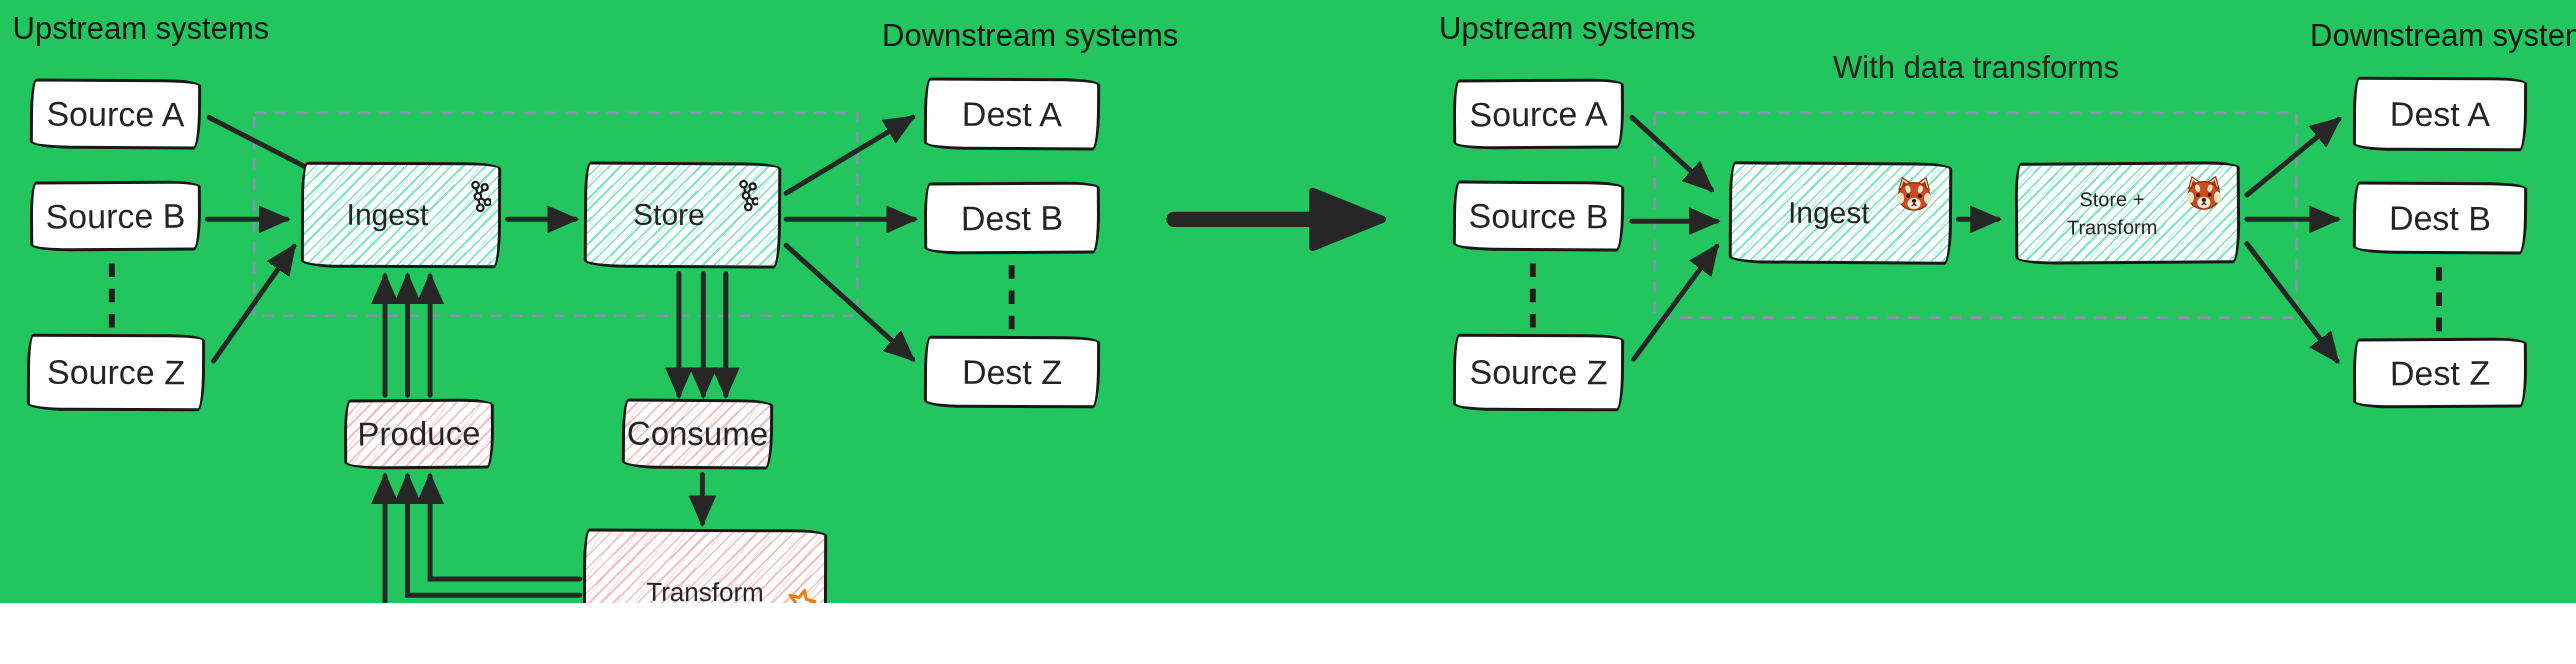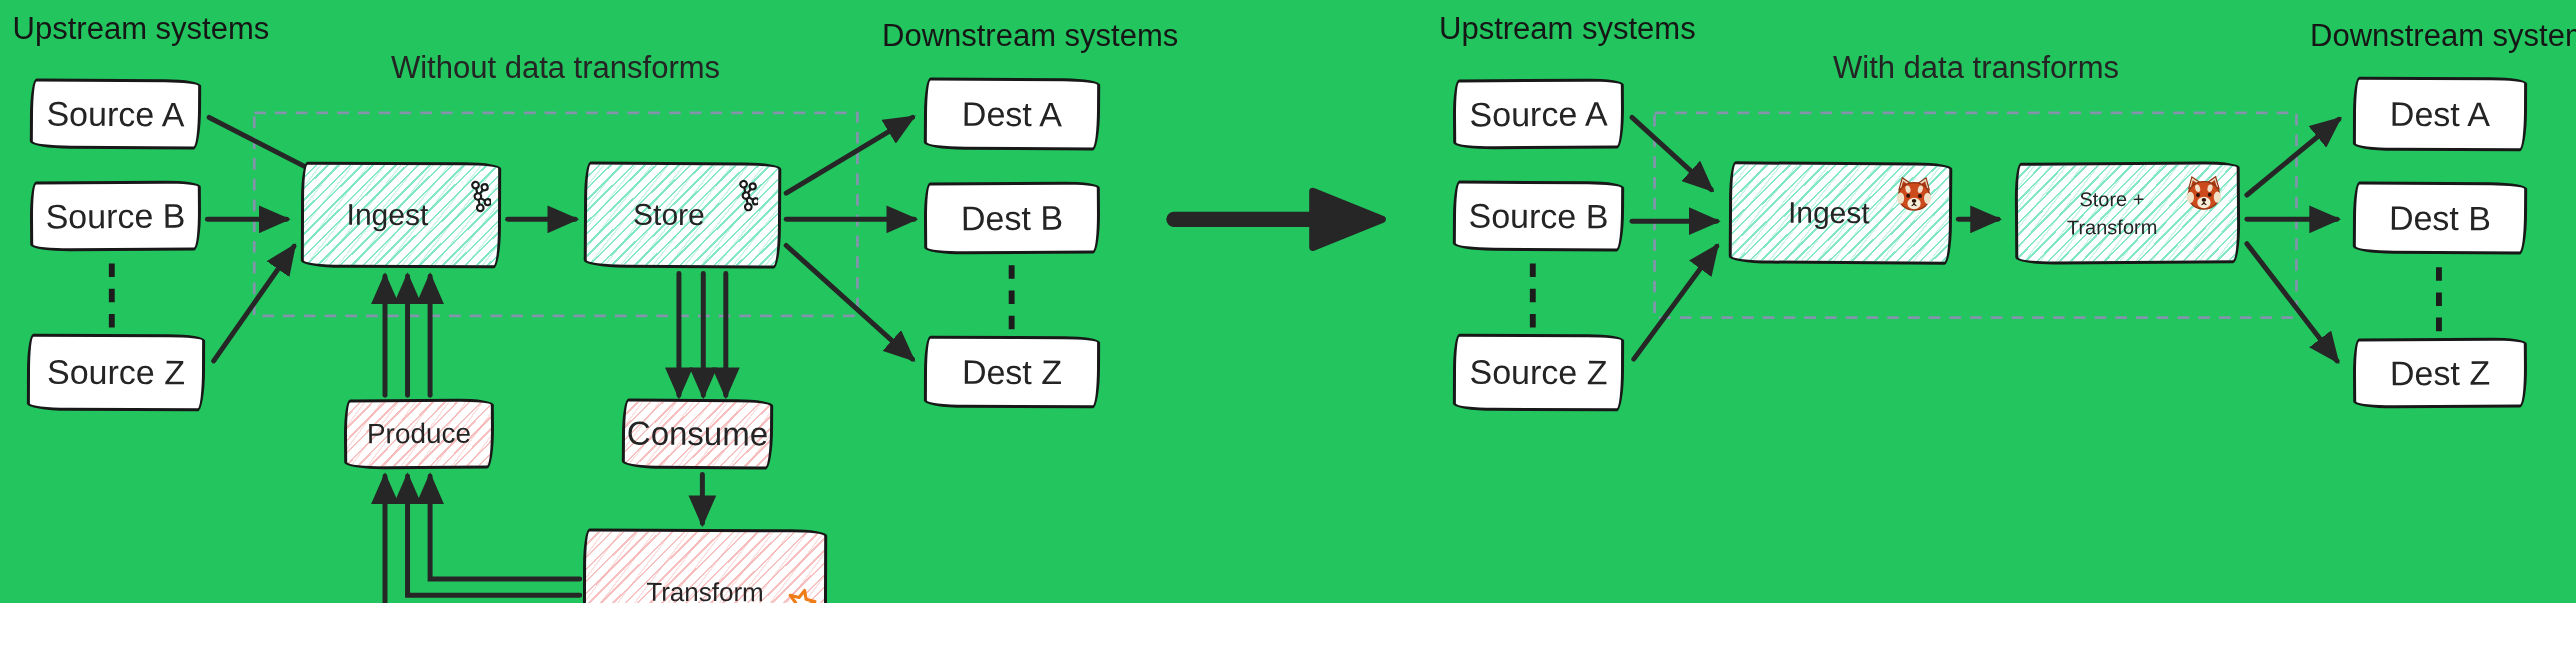--- a/index.html
+++ b/index.html
@@ -92,21 +92,20 @@
       <line x1="2705" y1="296" x2="2705" y2="370"></line>
     </g>
 
     <g>
       <line x1="1302" y1="243" x2="1456" y2="243" stroke="#262626" stroke-width="17" stroke-linecap="round"></line>
       <path d="M1456,212 L1533,243 L1456,274 Z" fill="#262626" stroke="#262626" stroke-width="8" stroke-linejoin="round"></path>
     </g>
   </svg>
 
   <div class="heading" style="left:12.6px;top:10.8px;">Upstream systems</div>
-  <div class="dia-title" style="left:254px;width:603px;top:50px;">Without data transforms</div>
   <div class="heading" style="left:882px;top:18px;">Downstream systems</div>
 
   <div class="box node r1" style="left:30px;top:79px;width:171px;height:70px;">
     <span class="boxlabel">Source A</span>
   </div>
   <div class="box node r2" style="left:30px;top:181px;width:171px;height:70px;">
     <span class="boxlabel">Source B</span>
   </div>
   <div class="box node r3" style="left:27px;top:334px;width:178px;height:77px;">
     <span class="boxlabel">Source Z</span>
@@ -148,21 +147,21 @@
     <span class="boxlabel">Dest A</span>
   </div>
   <div class="box node r2" style="left:924px;top:182px;width:176px;height:72px;">
     <span class="boxlabel">Dest B</span>
   </div>
   <div class="box node r3" style="left:924px;top:336px;width:176px;height:72px;">
     <span class="boxlabel">Dest Z</span>
   </div>
 
   <div class="box pink node r2" style="left:344px;top:399px;width:150px;height:70px;">
-    <span class="boxlabel" style="font-size:28px;">Produce</span>
+    <span class="boxlabel" style="font-size:33px;">Produce</span>
   </div>
   <div class="box pink node r1" style="left:622px;top:399px;width:151px;height:70px;">
     <span class="boxlabel" style="font-size:33px;">Consume</span>
   </div>
 
   <div class="box pink node r3" style="left:583px;top:529px;width:244px;height:126px;">
     <div class="transform-label">Transform</div>
     <svg class="flink" width="47" height="40" viewBox="0 0 52 44">
       <path d="M30,8 C12,7 3,22 7,39 L13,39 C9,26 15,12 31,13 Z" fill="#f2a51d"></path>
       <path d="M31,13 C17,13 11,26 14,39 L20,39 C16,28 22,16 33,17 Z" fill="#9c59c5"></path>

